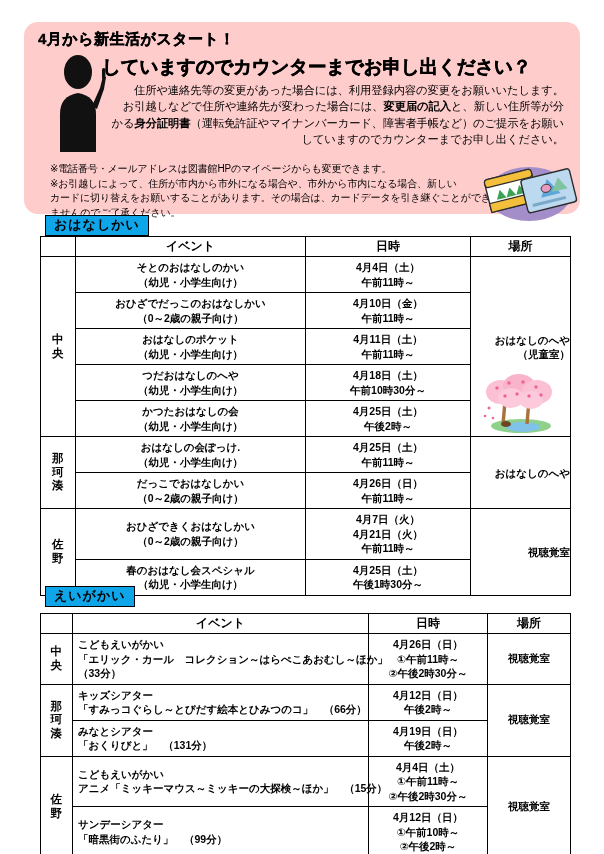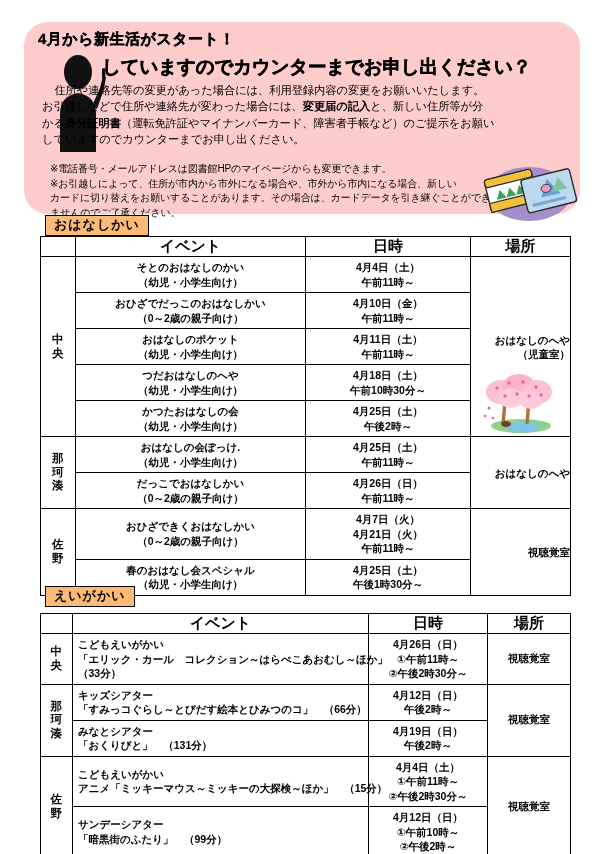--- a/index.html
+++ b/index.html
@@ -18,21 +18,21 @@
   }
 
   
   .notice {
     position: absolute;
     left: 24px;
     top: 22px;
     width: 556px;
     height: 192px;
     background: #ffcccc;
-    border-radius: 24px;
+    border-radius: 14px;
     box-sizing: border-box;
   }
   .notice-kicker {
     position: absolute;
     left: 14px;
     top: 8px;
     font-size: 15px;
     font-weight: bold;
     letter-spacing: 0.5px;
     white-space: nowrap;
@@ -50,21 +50,21 @@
   }
   .notice-body {
     position: absolute;
     left: 18px;
     top: 60px;
     width: 522px;
     font-size: 11.3px;
     line-height: 16.3px;
     letter-spacing: -0.1px;
   }
-  .notice-body p { margin: 0; }
+  .notice-body p { margin: 0; text-align: right; }
   .notice-body .indent { text-indent: 1.1em; }
   .notice-body b { font-weight: bold; }
 
   .notice-notes {
     position: absolute;
     left: 26px;
     top: 140px;
     width: 470px;
     font-size: 10px;
     line-height: 14.6px;
@@ -86,21 +86,21 @@
     position: absolute;
     left: 468px;
     top: 160px;
     width: 122px;
     height: 64px;
   }
 
   
   .section-tag {
     position: absolute;
-    background: #fdba74;
+    background: #0ea5e9;
     border: 1.4px solid #000;
     font-size: 13px;
     font-weight: bold;
     letter-spacing: 1px;
     padding: 1px 8px 2px 8px;
     box-sizing: border-box;
     line-height: 16px;
     white-space: nowrap;
   }
   #tag-ohanashi { left: 45px; top: 215px; }
@@ -115,21 +115,21 @@
   }
   table.sched td, table.sched th {
     border: 1px solid #000;
     padding: 0;
     vertical-align: middle;
     font-weight: bold;
   }
   table.sched thead th {
     height: 19px;
     font-weight: bold;
-    font-size: 15px;
+    font-size: 12px;
     text-align: center;
   }
   .branch {
     text-align: center;
     font-weight: bold;
     font-size: 11.5px;
     line-height: 13.5px;
     letter-spacing: 0.5px;
   }
   .branch span { display: block; }

